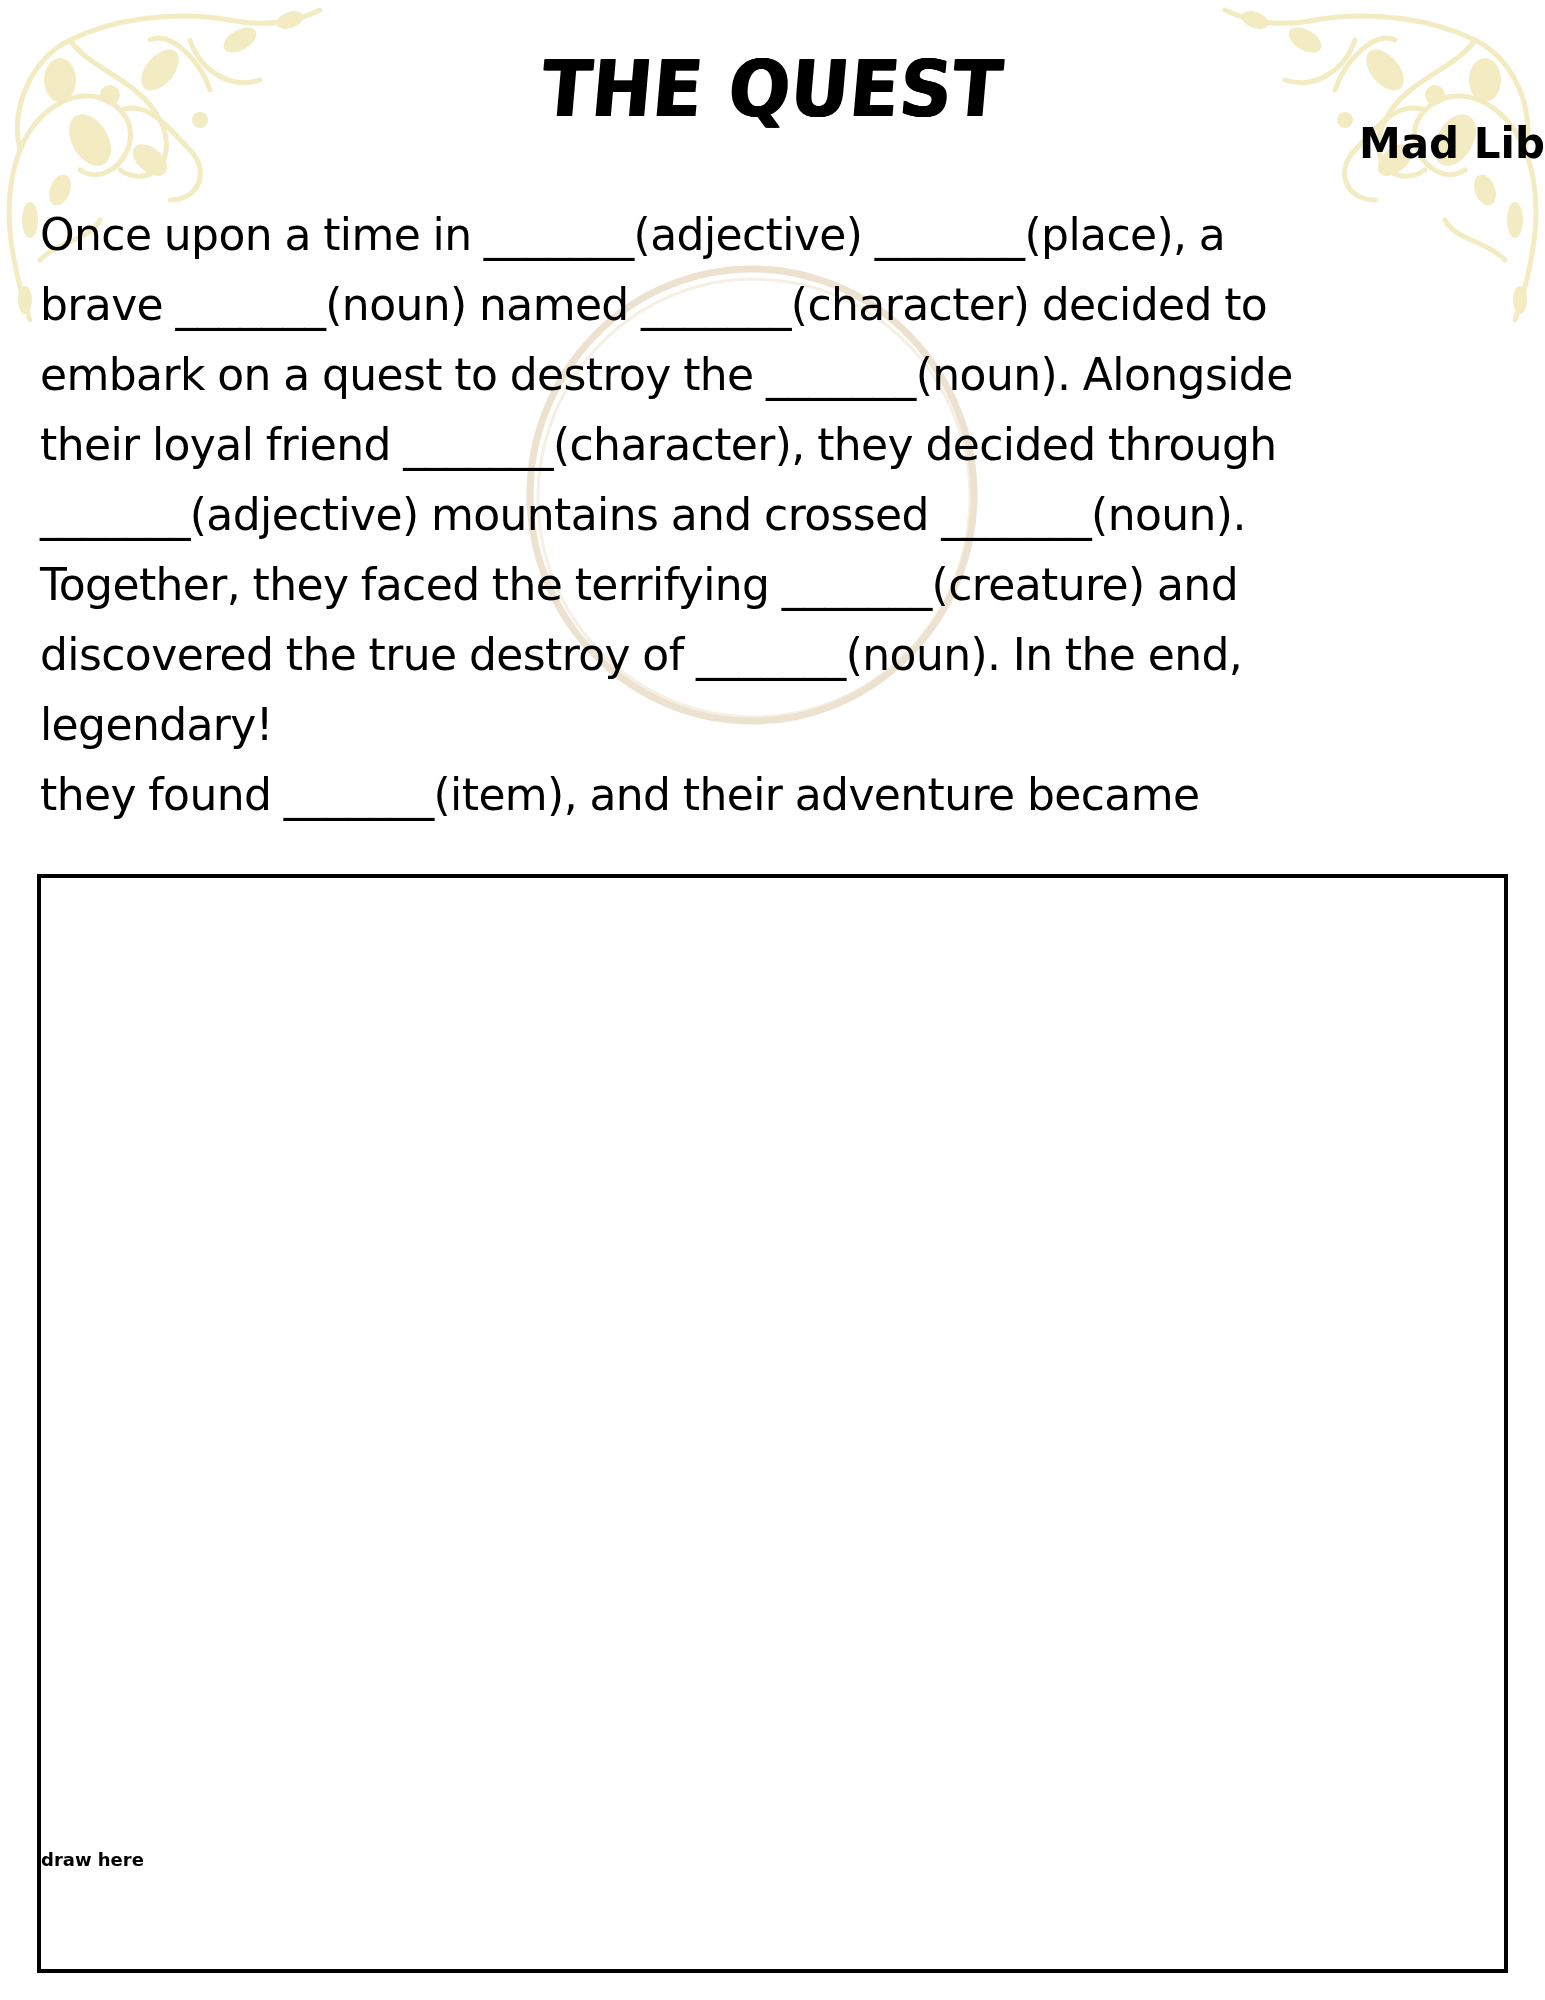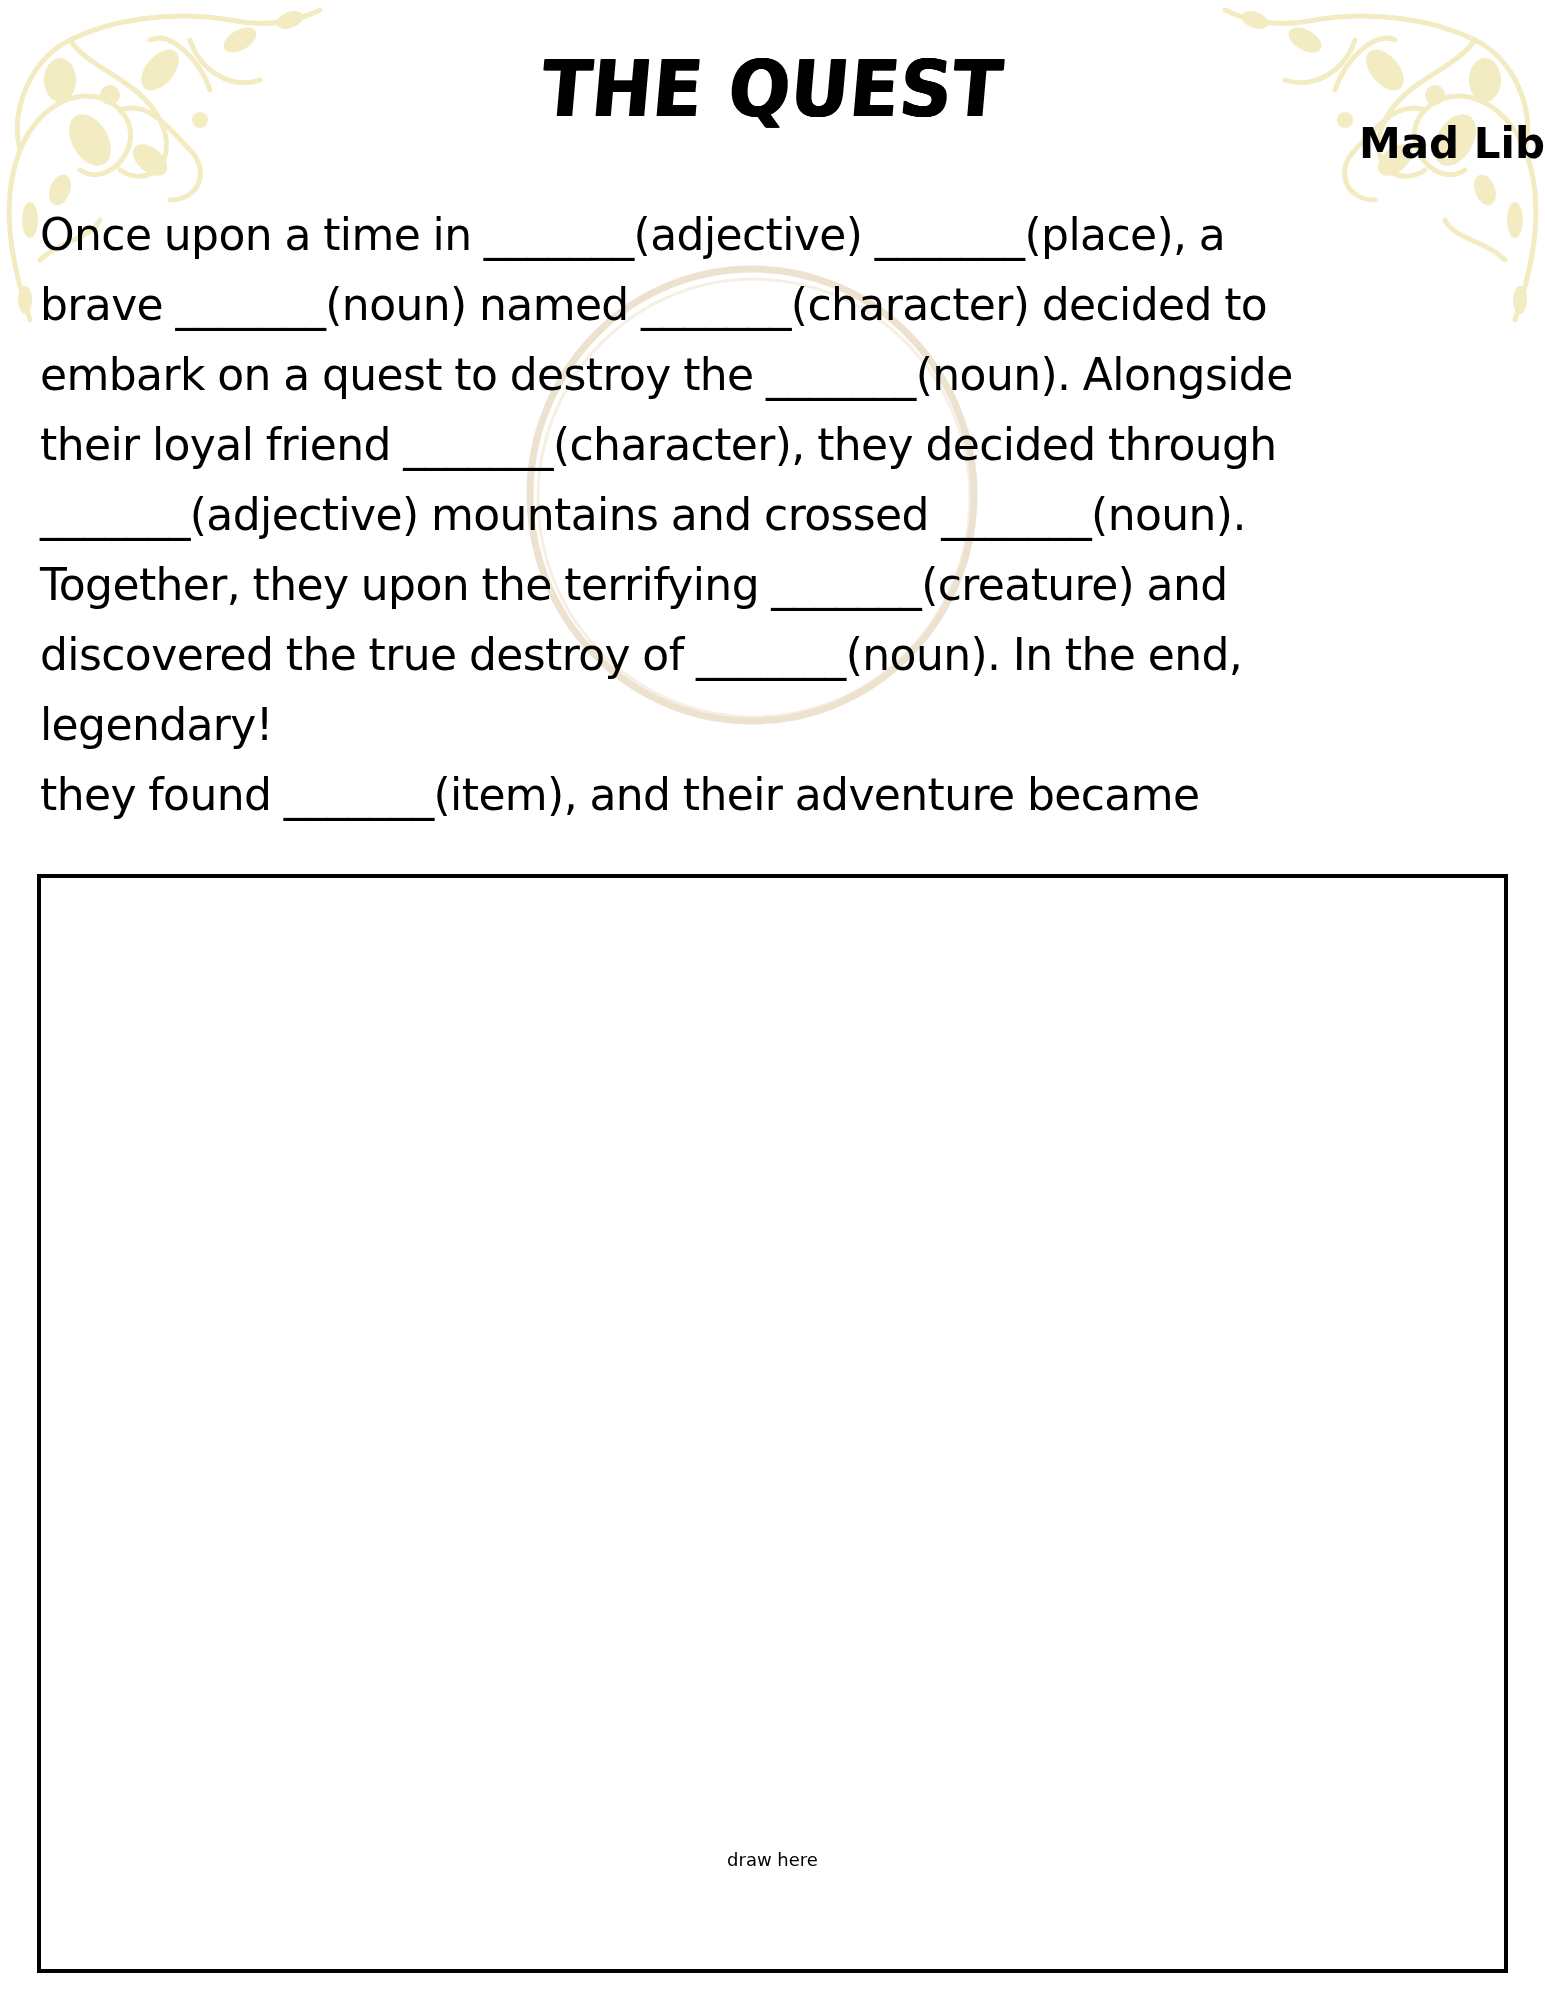--- a/index.html
+++ b/index.html
@@ -87,23 +87,22 @@
       height: 1091px;
       border: 4px solid #000000;
       box-sizing: content-box;
       background: #ffffff;
     }
     .draw-label {
       position: absolute;
       left: 0;
       width: 100%;
       top: 970px;
-      text-align: center;
       font-family: "DejaVu Sans", sans-serif;
-      font-weight: normal;
+      font-weight: bold;
       font-size: 18px;
       line-height: 24px;
     }
   </style>
 </head>
 <body>
 
 <svg class="flourish left" viewBox="0 0 340 330" xmlns="http://www.w3.org/2000/svg">
   <g fill="none" stroke="#f3ebc2" stroke-width="5" stroke-linecap="round">
     <path d="M30 320 C 10 260, 0 200, 20 150 C 40 100, 90 80, 120 110 C 150 140, 110 190, 80 170"></path>
@@ -160,21 +159,21 @@
 
 <div class="title">THE QUEST</div>
 <div class="subtitle">Mad Lib</div>
 
 <p class="story">
   <span class="line">Once upon a time in _______(adjective) _______(place), a</span>
   <span class="line">brave _______(noun) named _______(character) decided to</span>
   <span class="line">embark on a quest to destroy the _______(noun). Alongside</span>
   <span class="line">their loyal friend _______(character), they decided through</span>
   <span class="line">_______(adjective) mountains and crossed _______(noun).</span>
-  <span class="line">Together, they upon the terrifying _______(creature) and</span>
+  <span class="line">Together, they faced the terrifying _______(creature) and</span>
   <span class="line">discovered the true destroy of _______(noun). In the end,</span>
   <span class="line">legendary!</span>
   <span class="line">they found _______(item), and their adventure became</span>
 </p>
 
 <div class="draw-box">
   <div class="draw-label">draw here</div>
 </div>
 
 </body></html>

